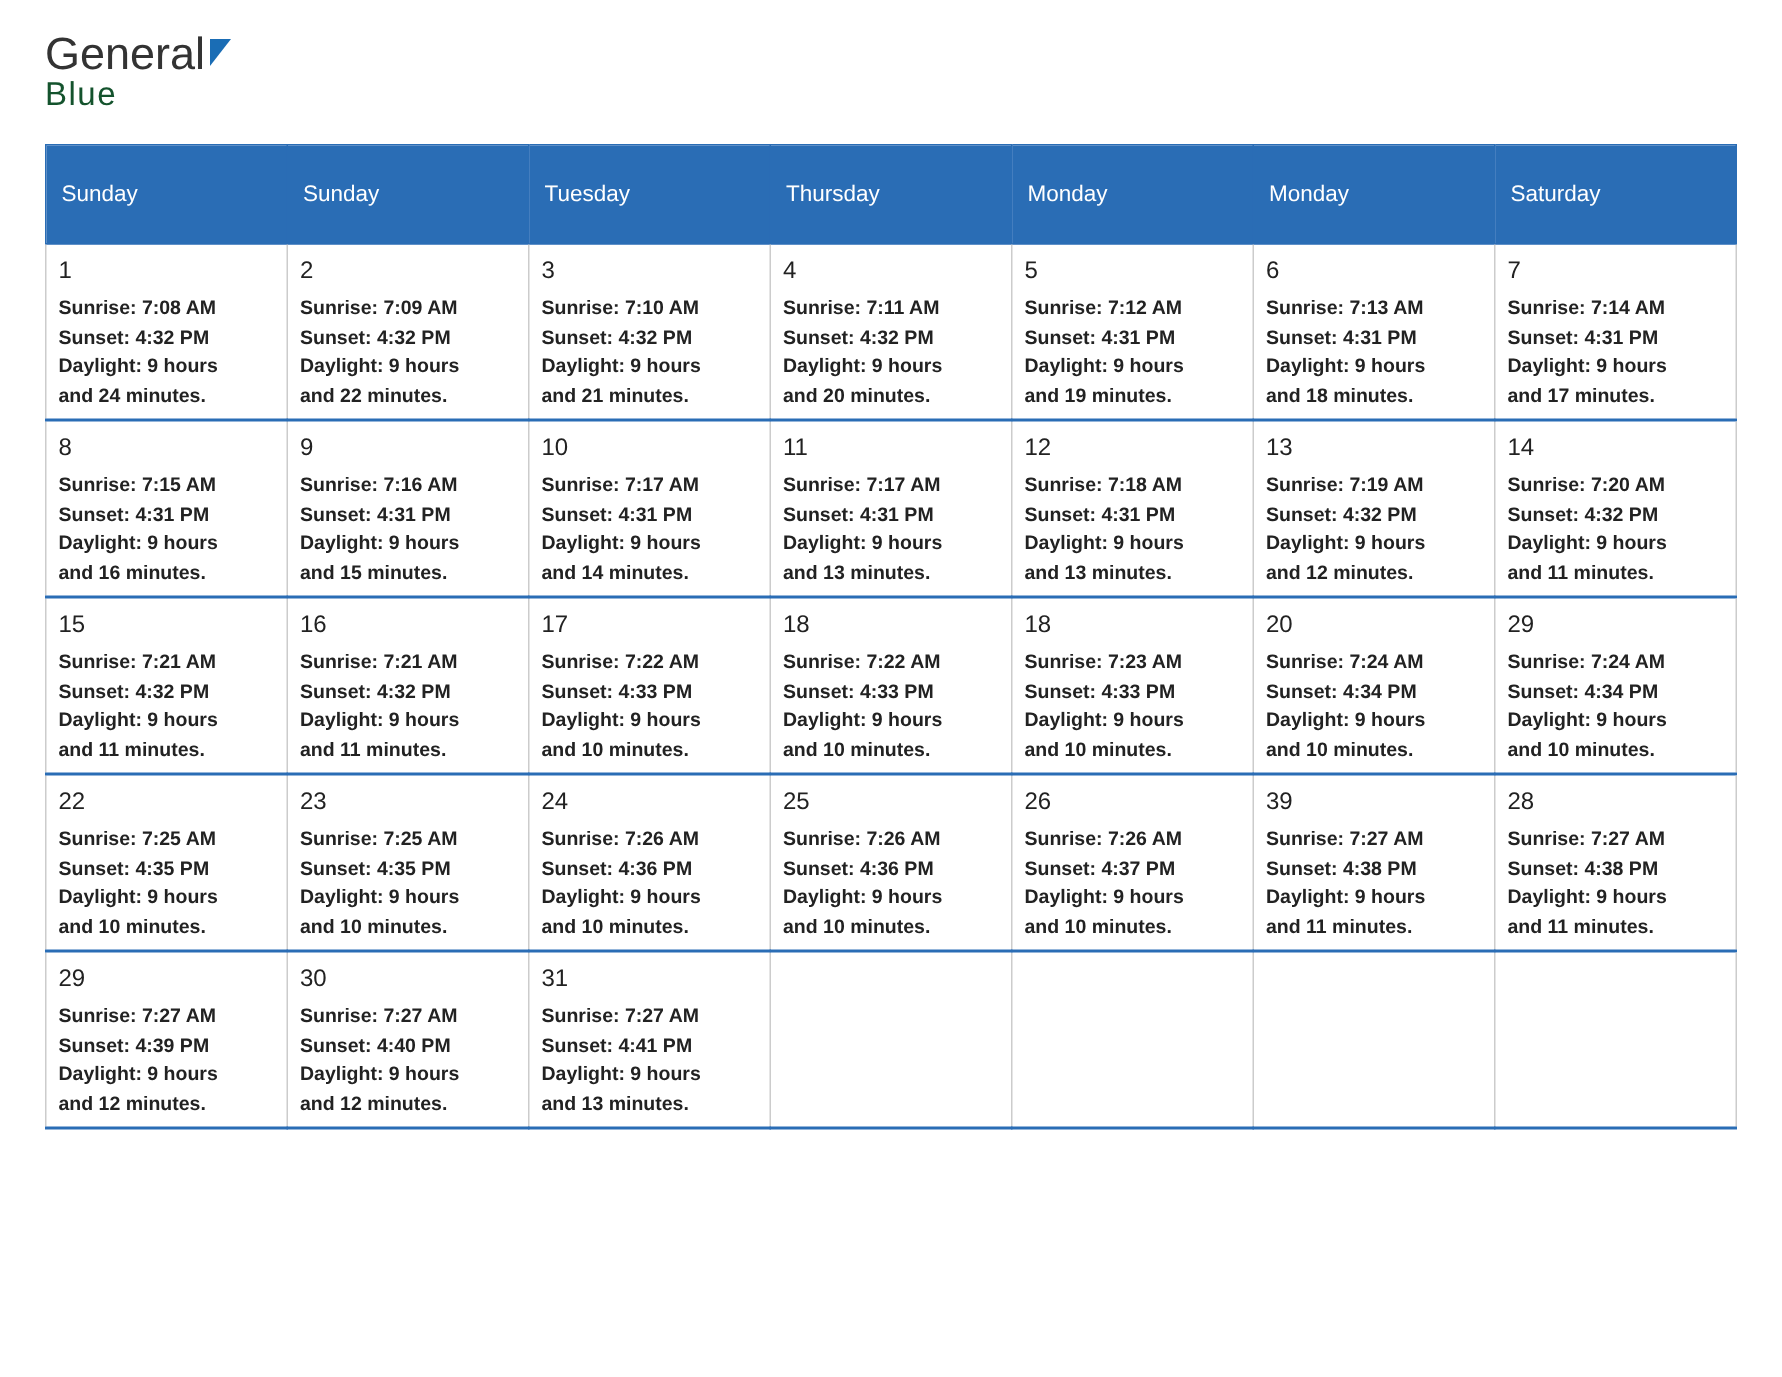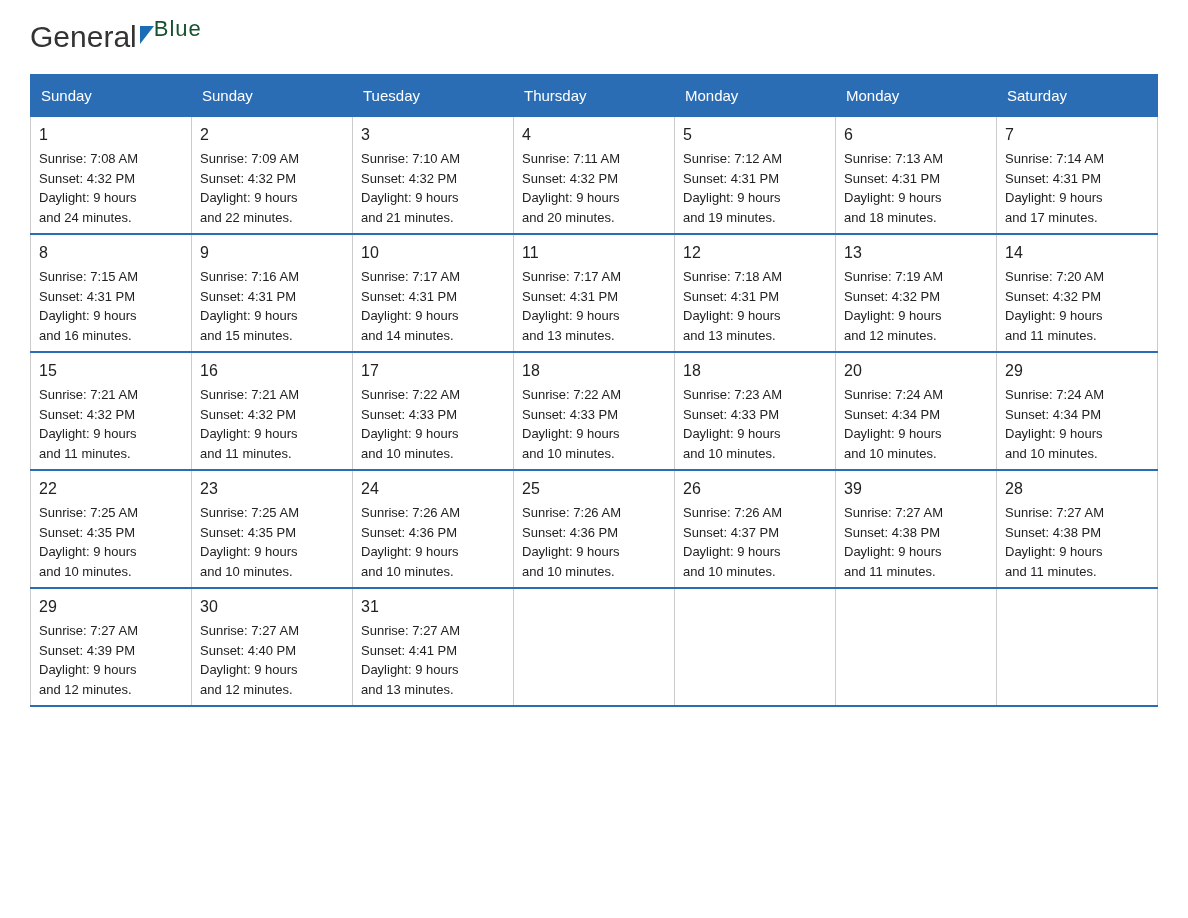--- a/index.html
+++ b/index.html
@@ -11,21 +11,21 @@
       min-height: 918px;
     }
     .header {
       display: flex;
       justify-content: space-between;
       align-items: flex-start;
       margin-bottom: 20px;
     }
     .logo {
       display: flex;
-      flex-direction: row;
+      flex-direction: column;
       align-items: flex-start;
     }
     .logo-blue-line {
       color: #14532d;
       font-size: 22px;
       font-weight: normal;
       margin-top: -4px;
       letter-spacing: 1px;
     }
     .title-block {
@@ -46,21 +46,21 @@
     table {
       width: 100%;
       border-collapse: collapse;
       table-layout: fixed;
     }
     thead tr th {
       background-color: #2a6db5;
       color: #fff;
       font-size: 15px;
       font-weight: normal;
-      padding: 12px 10px;
+      padding: 24px 10px;
       text-align: left;
       border: 1px solid #2a6db5;
     }
     tbody tr td {
       border: 1px solid #ccc;
       vertical-align: top;
       padding: 6px 8px;
       font-size: 13px;
       color: #222;
       line-height: 1.5;
@@ -69,20 +69,21 @@
     tbody tr td .day-num {
       font-size: 16px;
       font-weight: normal;
       display: block;
       margin-bottom: 2px;
     }
     tbody tr td .day-info {
       font-size: 13px;
       color: #222;
       line-height: 1.5;
+      font-weight: bold;
     }
     tbody tr td.empty {
       background: #fff;
     }
     tbody tr {
       border-bottom: 2px solid #2a6db5;
     }
     .logo-wrapper {
       display: flex;
       align-items: center;

